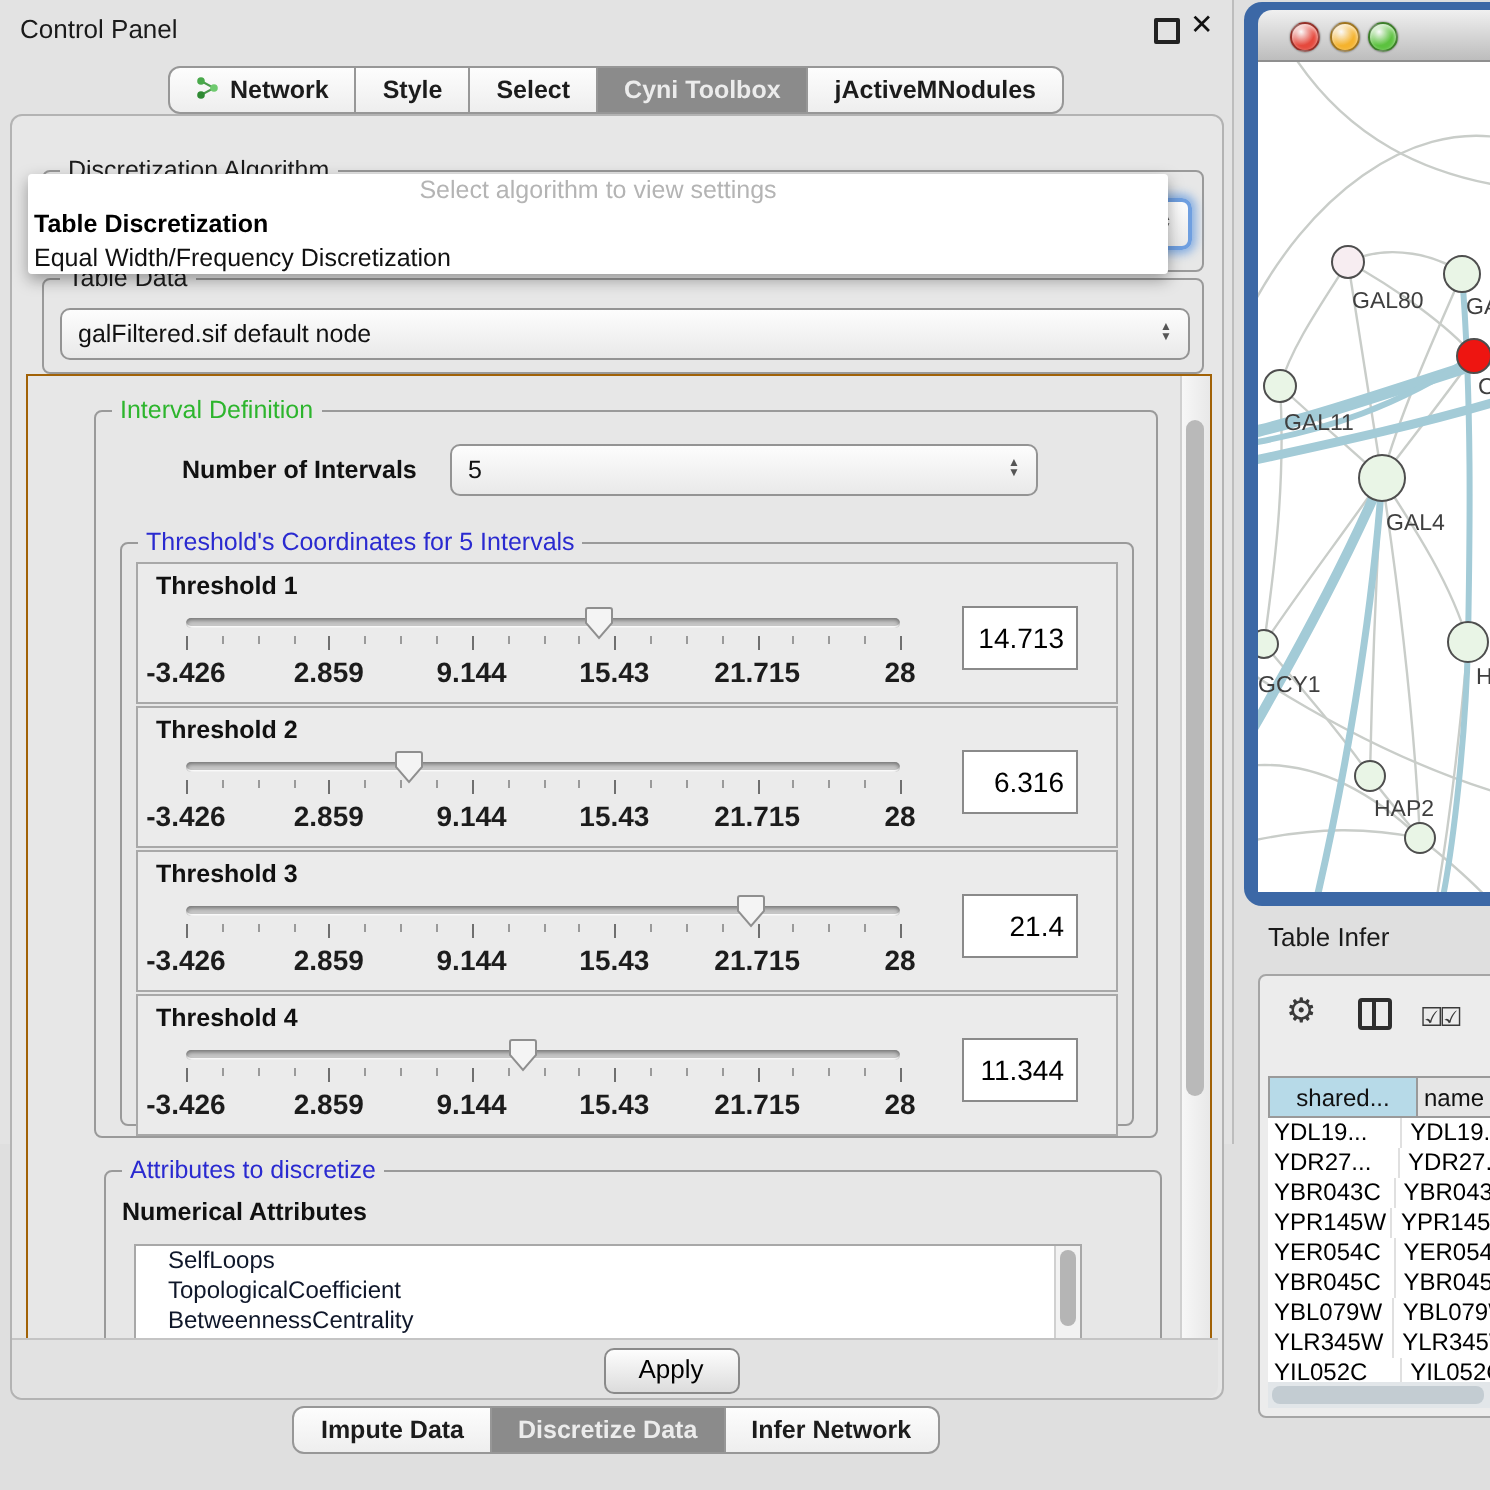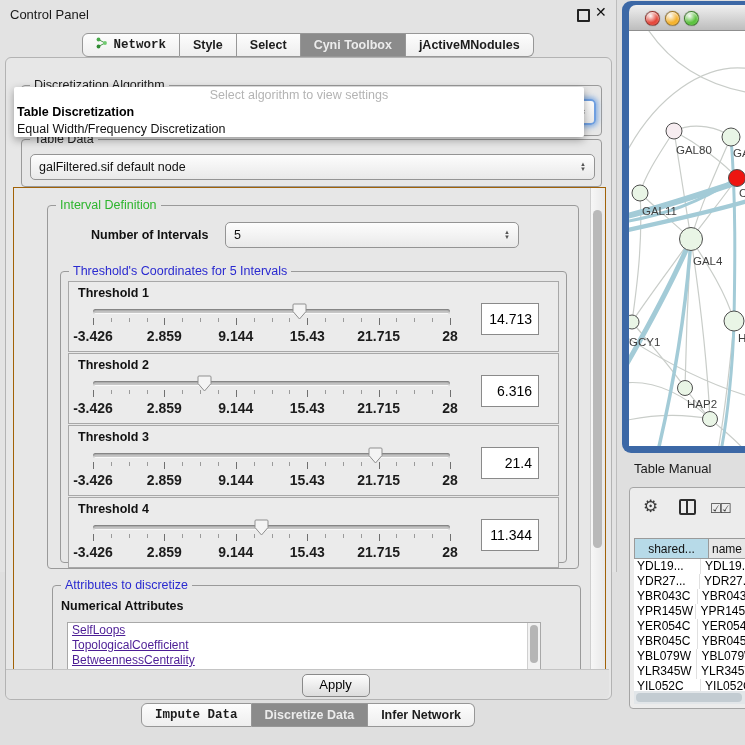--- a/index.html
+++ b/index.html
@@ -11,21 +11,21 @@
   #control-panel{left:0;top:0;width:616px;height:572px;background:#e3e3e3;border-right:1px solid #bdbdbd;}
   #cp-title{left:10px;top:7px;font-size:13px;color:#1a1a1a;}
   #float-btn{left:577px;top:9px;width:9px;height:9px;border:2px solid #222;border-radius:1px;}
   #close-btn{left:595px;top:4px;font-size:14px;font-weight:bold;color:#111;}
 
   
   .tabbar{display:flex;justify-content:center;width:100%;}
   .tab{display:flex;align-items:center;gap:5px;padding:3px 13px;height:16px;
        background:linear-gradient(#fdfdfd,#eeeeee);border:1px solid #979797;border-left:none;
        font-weight:bold;font-size:12.5px;color:#1c1c1c;white-space:nowrap;}
-  .tab:first-child{border-left:1px solid #979797;border-radius:6px 0 0 6px;font-family:Liberation Mono, monospace;}
+  .tab:first-child{border-left:1px solid #979797;border-radius:6px 0 0 6px;}
   .tab:last-child{border-radius:0 6px 6px 0;}
   .tab.sel{background:#8b8b8b;color:#ececec;}
   #top-tabs{left:0;top:33px;}
   #bottom-tabs{left:0;top:703px;}
 
   #main-panel{left:5px;top:57px;width:605px;height:641px;border:1px solid #b3b3b3;border-radius:6px;background:#e7e7e7;}
 
   
   .group{position:absolute;border:1px solid #9a9a9a;border-radius:4px;}
   .group>.gtitle{position:absolute;top:-8px;left:8px;background:#e7e7e7;padding:0 4px;font-size:12.5px;white-space:nowrap;}
@@ -60,21 +60,21 @@
   .thr-ticks{position:absolute;left:24px;top:36px;width:357px;height:8px;}
   .thr-ticks .tick{position:absolute;width:1px;height:4px;background:#9a9a9a;}
   .thr-ticks .tick.major{height:7px;background:#6f6f6f;}
   .thr-ticklabels{position:absolute;left:24px;top:46px;width:357px;height:12px;}
   .thr-ticklabels span{position:absolute;transform:translateX(-50%);font-size:14px;font-weight:bold;color:#1c1c1c;white-space:nowrap;}
   .thr-value{position:absolute;left:412px;top:21px;width:50px;height:30px;background:#fff;border:1px solid #8a8a8a;
              font-size:14px;line-height:30px;text-align:right;padding-right:6px;color:#000;}
 
   
   #attr-list{position:absolute;left:14px;top:36px;width:472px;height:48px;background:#fff;border:1px solid #a8a8a8;overflow:hidden;}
-  #attr-list .item{height:15px;line-height:15px;padding-left:4px;font-size:12px;color:#4c1d95;text-decoration:underline;}
+  #attr-list .item{height:15px;line-height:15px;padding-left:16px;font-size:12px;color:#0f172a;}
   #attr-list .lscroll{position:absolute;right:0;top:0;width:12px;height:100%;background:#f2f2f2;border-left:1px solid #d0d0d0;}
   #attr-list .lthumb{position:absolute;left:2px;top:2px;width:8px;height:38px;border-radius:4px;background:#b5b5b5;}
 
   #apply-bar{left:0px;top:611px;width:603px;height:29px;background:#e2e2e2;border-top:1px solid #c4c4c4;border-radius:0 0 6px 6px;}
   #apply-btn{position:absolute;left:50%;top:4px;transform:translateX(-50%);width:66px;height:21px;
              background:linear-gradient(#fdfdfd,#dcdcdc);border:1px solid #8a8a8a;border-radius:5px;
              font-size:13px;text-align:center;line-height:20px;color:#000;margin-left:28px;}
 
   
   #net-window{left:622px;top:1px;width:130px;height:452px;background:#3c68a6;border-radius:9px 0 0 9px;overflow:hidden;}
@@ -428,21 +428,21 @@
           <text x="110" y="166">C</text>
           <text x="13" y="184">GAL11</text>
           <text x="64" y="234">GAL4</text>
           <text x="0" y="315">GCY1</text>
           <text x="109" y="311">H</text>
           <text x="58" y="377">HAP2</text>
         </svg>
     </div>
   </div>
 
-  <div id="table-panel-title" class="abs">Table Manual</div>
+  <div id="table-panel-title" class="abs">Table Infer</div>
 
   <div id="table-frame" class="abs">
     <div id="ico-gear" class="tb-ico">⚙</div>
     <div id="ico-cols" class="tb-ico"></div>
     <div id="ico-checks" class="tb-ico">☑☑</div>
     <div id="tbl-header">
       <div class="hc sel" style="width:73px;">shared...</div>
       <div class="hc plain" style="flex:1;">name</div>
     </div>
     <div id="tbl-rows">

